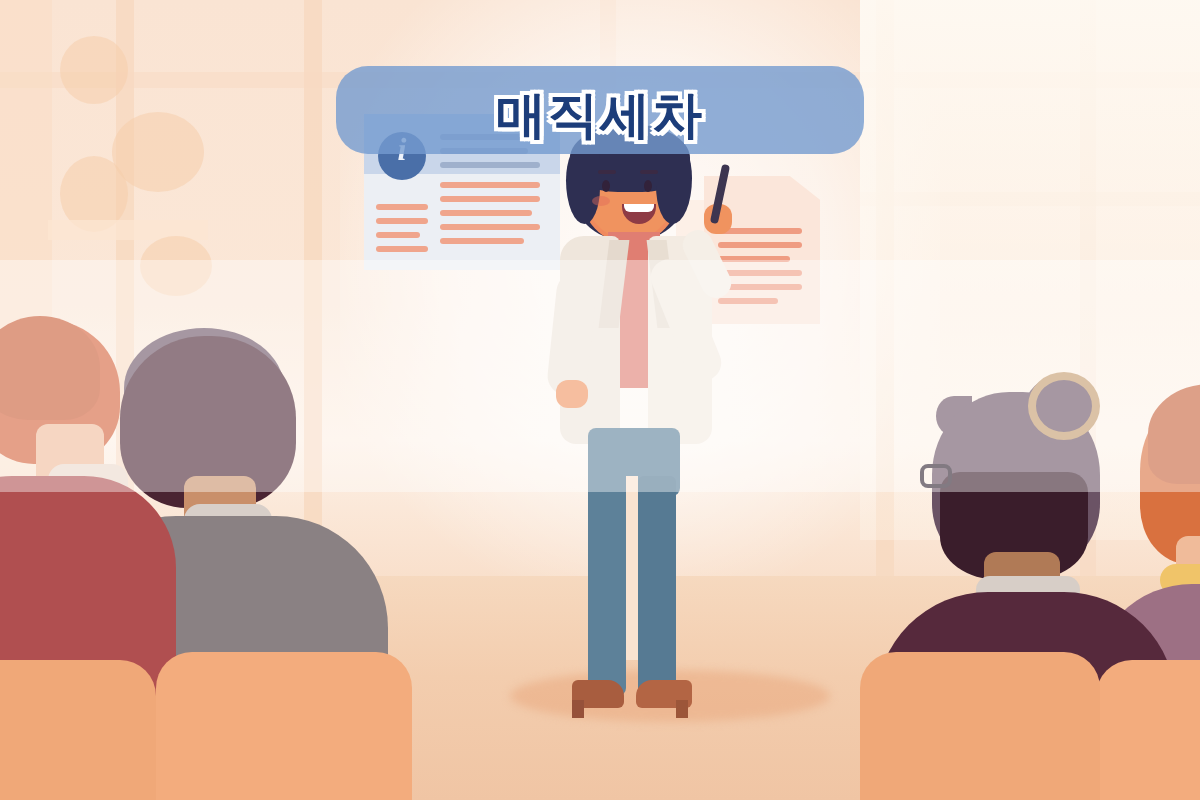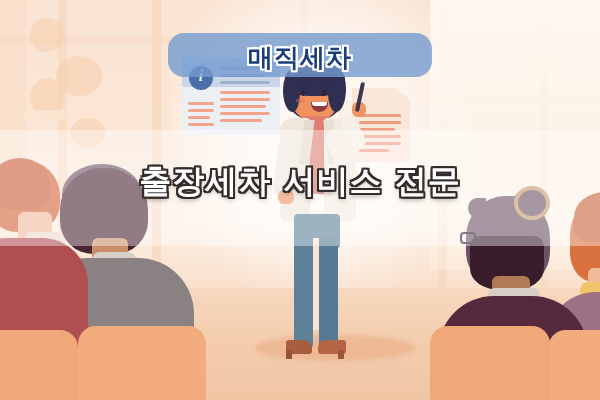--- a/index.html
+++ b/index.html
@@ -321,19 +321,18 @@
   <div class="person a3-bunring"></div>
   <div class="person a3-glass"></div>
   <div class="person a3-neck"></div>
   <div class="person a3-collar"></div>
   <div class="person a3-body"></div>
 
   <div class="chair chairR2"></div>
   <div class="chair chairR1"></div>
 
   <div class="band"></div>
-  <div class="headline">출장세차 서비스 전문</div>
 
   <div class="badge">
     <div class="badge-text">매직세차</div>
   </div>
 
 </div>
 
 </body></html>

